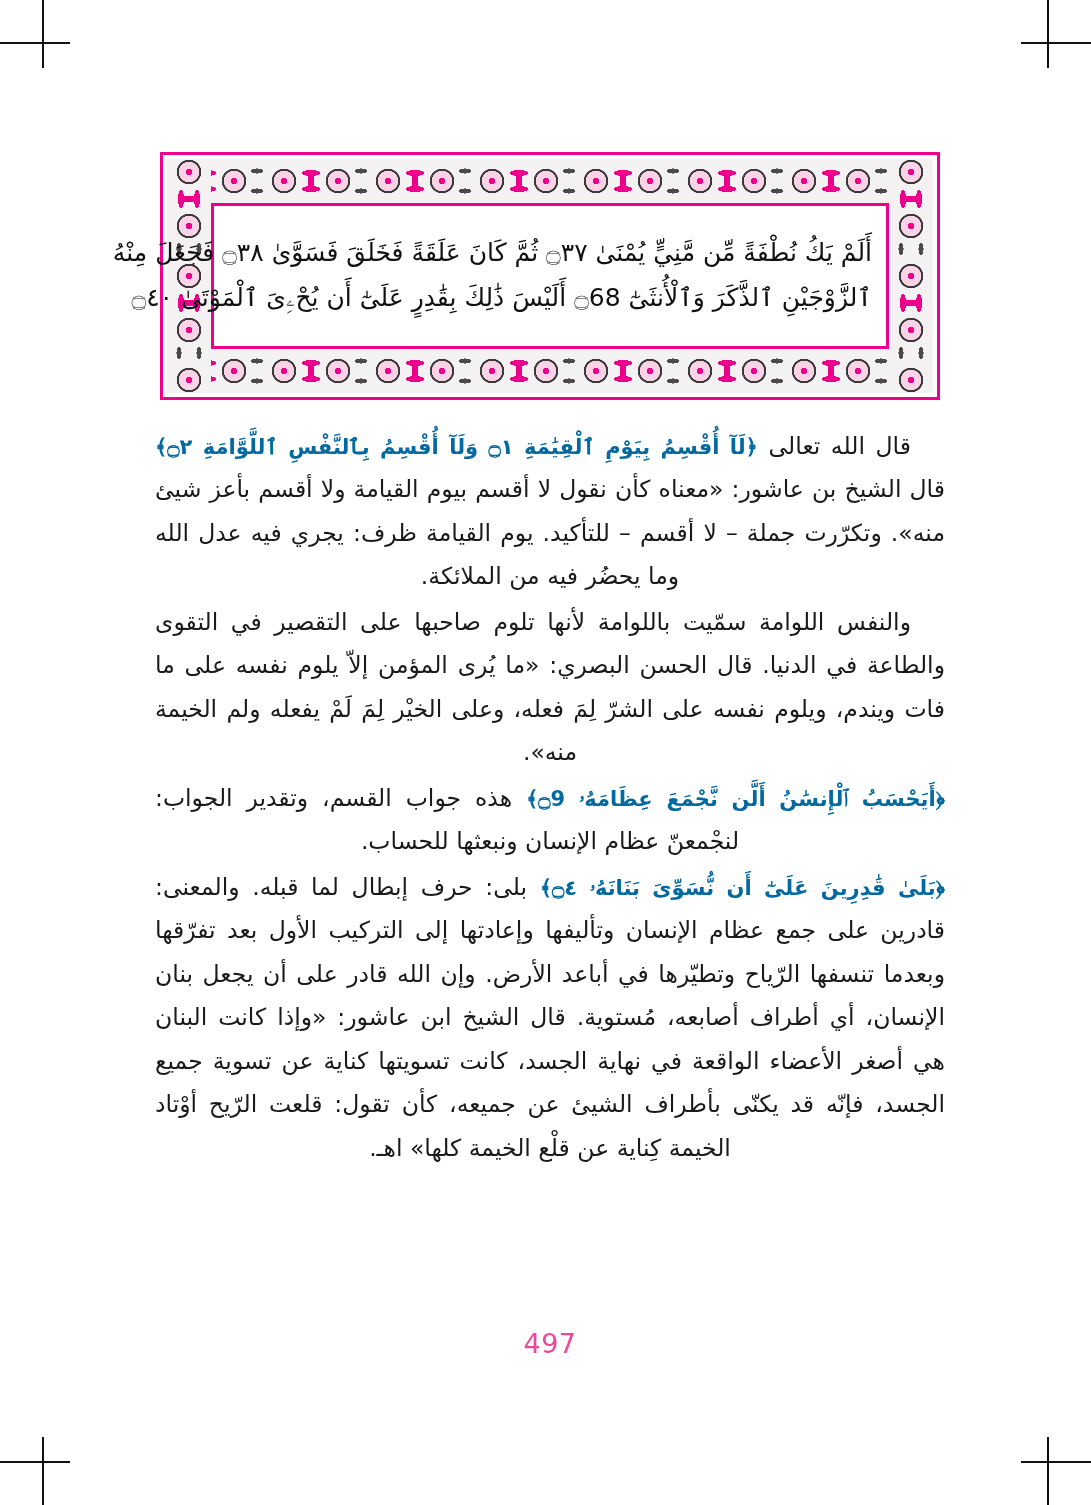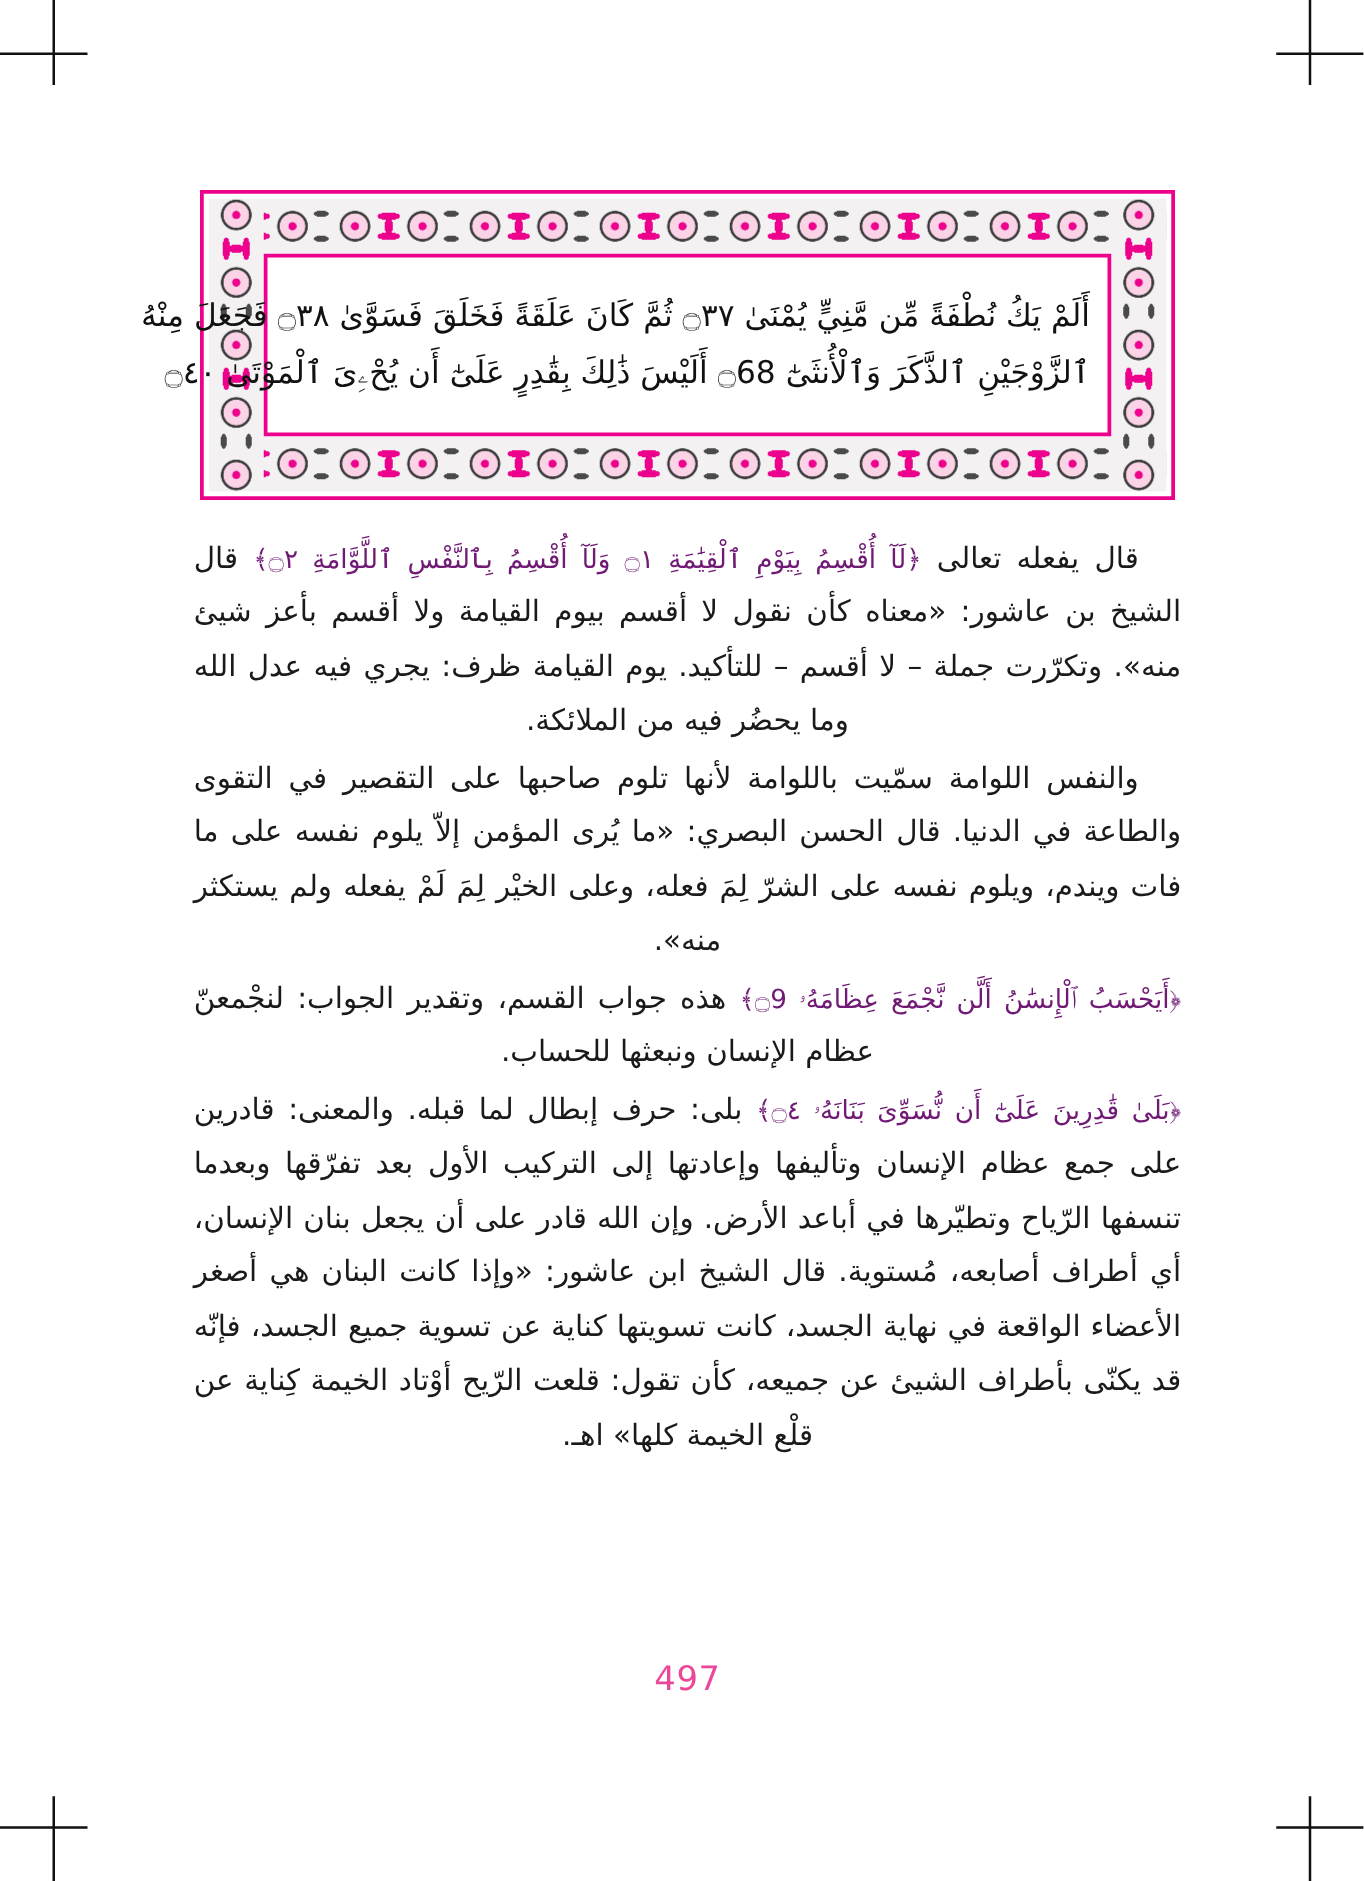--- a/index.html
+++ b/index.html
@@ -156,23 +156,23 @@
     text-indent: 34px;
   }
   .para.no-indent { text-indent: 0; }
 
   .para-last {
     text-align: justify;
     text-align-last: center;
   }
 
   .ayah {
-    color: #701a75;
+    color: #0369a1;
     font-size: 21px;
-    font-weight: normal;
+    font-weight: bold;
     white-space: nowrap;
     letter-spacing: -0.5px;
     margin-top: 20px;
   }
 
   
   .folio {
     position: absolute;
     left: 0;
     top: 1328px;
@@ -215,22 +215,22 @@
         <div class="motif"></div>
       </div>
 
       <div class="frame-inner">
         <div class="quran-line">أَلَمْ يَكُ نُطْفَةً مِّن مَّنِيٍّ يُمْنَىٰ ۝٣٧ ثُمَّ كَانَ عَلَقَةً فَخَلَقَ فَسَوَّىٰ ۝٣٨ فَجَعَلَ مِنْهُ</div>
         <div class="quran-line">ٱلزَّوْجَيْنِ ٱلذَّكَرَ وَٱلْأُنثَىٰٓ ۝68 أَلَيْسَ ذَٰلِكَ بِقَٰدِرٍ عَلَىٰٓ أَن يُحْۦِىَ ٱلْمَوْتَىٰ ۝٤٠</div>
       </div>
     </div>
 
     <div class="body-text">
-      <p class="para para-last"><span>قال يفعله تعالى </span><span class="ayah">﴿لَآ أُقْسِمُ بِيَوْمِ ٱلْقِيَٰمَةِ ۝١ وَلَآ أُقْسِمُ بِٱلنَّفْسِ ٱللَّوَّامَةِ ۝٢﴾</span><span> قال الشيخ بن عاشور: «معناه كأن نقول لا أقسم بيوم القيامة ولا أقسم بأعز شيئ منه». وتكرّرت جملة – لا أقسم – للتأكيد. يوم القيامة ظرف: يجري فيه عدل الله وما يحضُر فيه من الملائكة.</span></p>
-      <p class="para para-last"><span>والنفس اللوامة سمّيت باللوامة لأنها تلوم صاحبها على التقصير في التقوى والطاعة في الدنيا. قال الحسن البصري: «ما يُرى المؤمن إلاّ يلوم نفسه على ما فات ويندم، ويلوم نفسه على الشرّ لِمَ فعله، وعلى الخيْر لِمَ لَمْ يفعله ولم يستكثر منه».</span></p>
+      <p class="para para-last"><span>قال الله تعالى </span><span class="ayah">﴿لَآ أُقْسِمُ بِيَوْمِ ٱلْقِيَٰمَةِ ۝١ وَلَآ أُقْسِمُ بِٱلنَّفْسِ ٱللَّوَّامَةِ ۝٢﴾</span><span> قال الشيخ بن عاشور: «معناه كأن نقول لا أقسم بيوم القيامة ولا أقسم بأعز شيئ منه». وتكرّرت جملة – لا أقسم – للتأكيد. يوم القيامة ظرف: يجري فيه عدل الله وما يحضُر فيه من الملائكة.</span></p>
+      <p class="para para-last"><span>والنفس اللوامة سمّيت باللوامة لأنها تلوم صاحبها على التقصير في التقوى والطاعة في الدنيا. قال الحسن البصري: «ما يُرى المؤمن إلاّ يلوم نفسه على ما فات ويندم، ويلوم نفسه على الشرّ لِمَ فعله، وعلى الخيْر لِمَ لَمْ يفعله ولم الخيمة منه».</span></p>
       <p class="para no-indent para-last"><span class="ayah">﴿أَيَحْسَبُ ٱلْإِنسَٰنُ أَلَّن نَّجْمَعَ عِظَامَهُۥ ۝9﴾</span><span> هذه جواب القسم، وتقدير الجواب: لنجْمعنّ عظام الإنسان ونبعثها للحساب.</span></p>
       <p class="para no-indent para-last"><span class="ayah">﴿بَلَىٰ قَٰدِرِينَ عَلَىٰٓ أَن نُّسَوِّىَ بَنَانَهُۥ ۝٤﴾</span><span> بلى: حرف إبطال لما قبله. والمعنى: قادرين على جمع عظام الإنسان وتأليفها وإعادتها إلى التركيب الأول بعد تفرّقها وبعدما تنسفها الرّياح وتطيّرها في أباعد الأرض. وإن الله قادر على أن يجعل بنان الإنسان، أي أطراف أصابعه، مُستوية. قال الشيخ ابن عاشور: «وإذا كانت البنان هي أصغر الأعضاء الواقعة في نهاية الجسد، كانت تسويتها كناية عن تسوية جميع الجسد، فإنّه قد يكنّى بأطراف الشيىٔ عن جميعه، كأن تقول: قلعت الرّيح أوْتاد الخيمة كِناية عن قلْع الخيمة كلها» اهـ.</span></p>
     </div>
 
     <div class="folio">497</div>
 
   </div>
 </div>
 
 </body></html>

